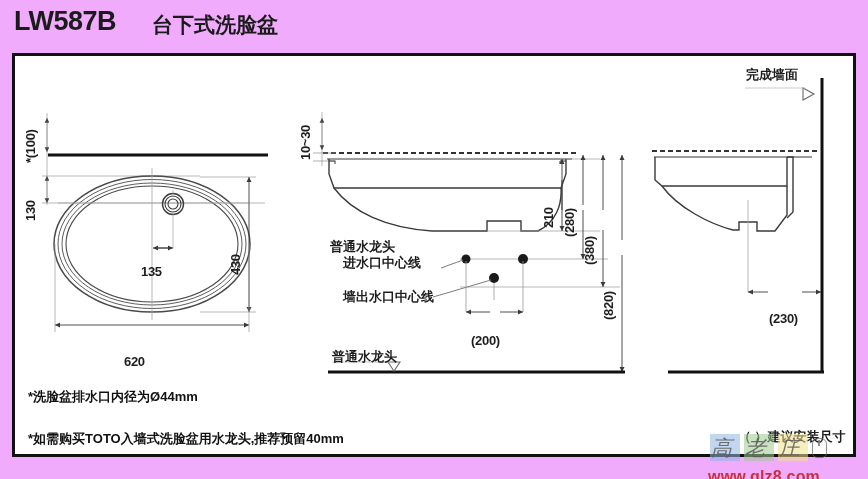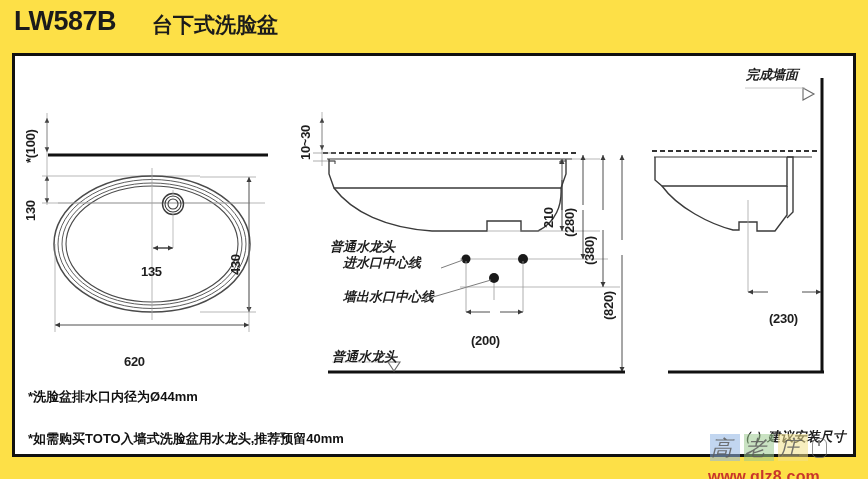--- a/index.html
+++ b/index.html
@@ -7,21 +7,21 @@
     padding: 0;
     background: #ffffff;
   }
   body {
     font-family: "Liberation Sans", "DejaVu Sans", sans-serif;
   }
   #page {
     position: relative;
     width: 868px;
     height: 479px;
-    background: #fde047;
+    background: #f0abfc;
     overflow: hidden;
   }
 
   
   #title-bar {
     position: absolute;
     left: 0; top: 0;
     width: 868px; height: 48px;
   }
   #model-code {
@@ -73,21 +73,20 @@
   .dim-v {
     font-size: 13px;
     font-weight: bold;
     letter-spacing: -0.3px;
     transform-origin: left bottom;
     transform: rotate(-90deg);
   }
   .cn {
     font-size: 13px;
     font-weight: bold;
-    font-style: italic;
   }
   .note {
     font-size: 13px;
     font-weight: bold;
     color: #111;
   }
 
   
   #watermark {
     position: absolute;

